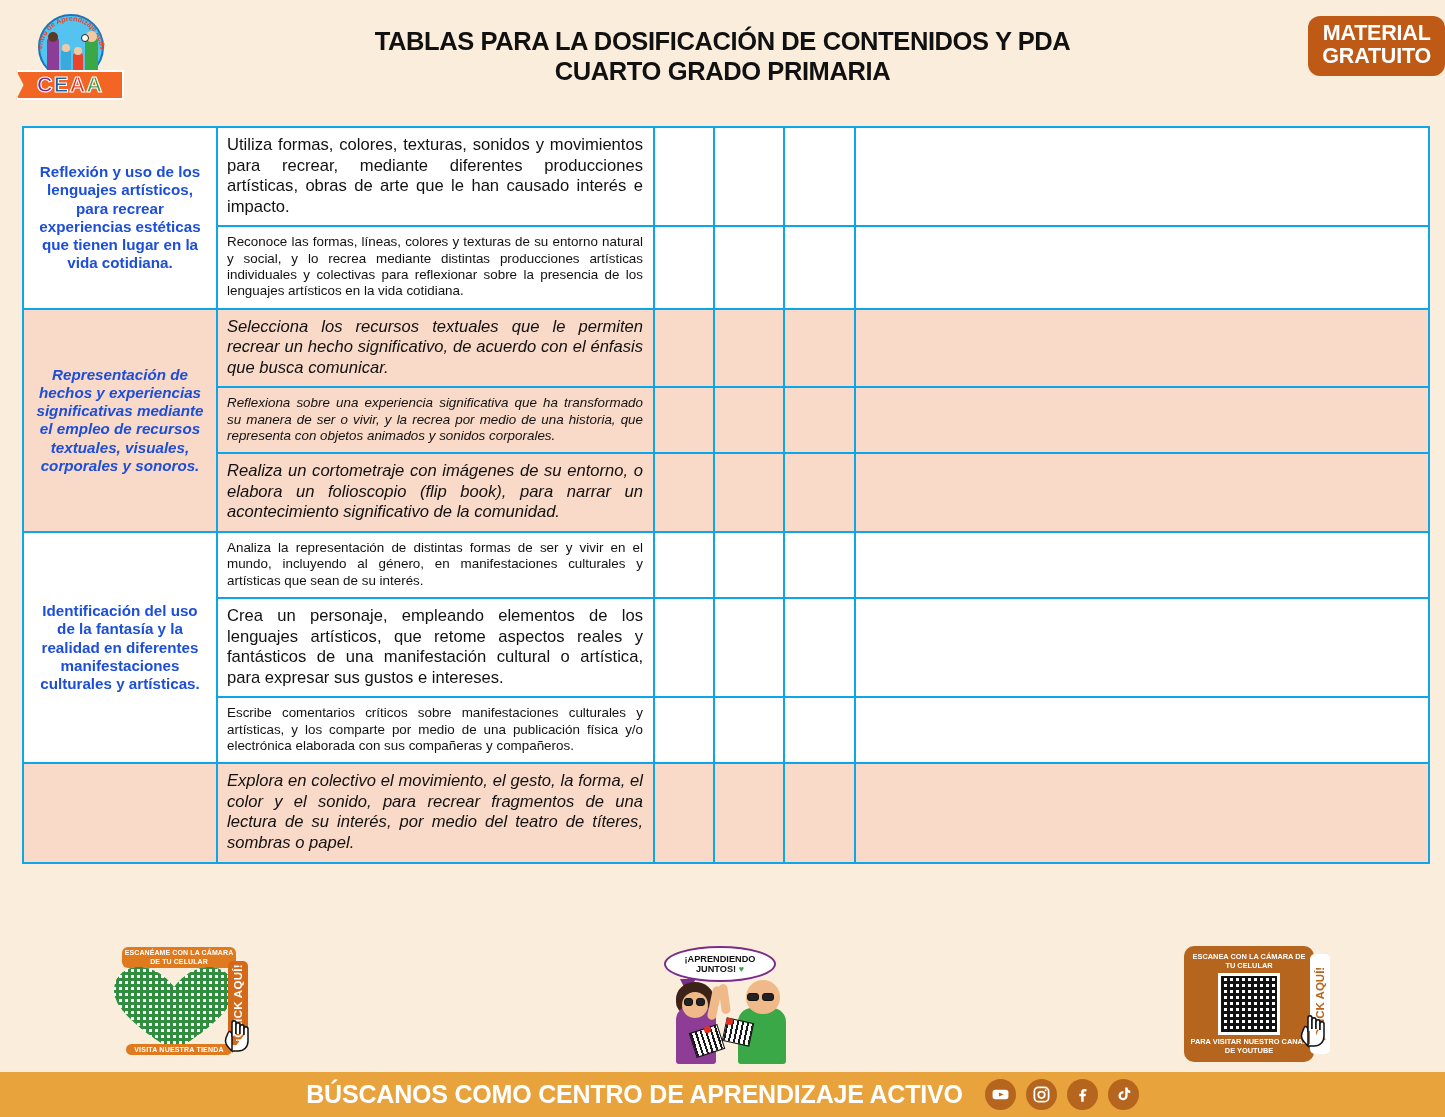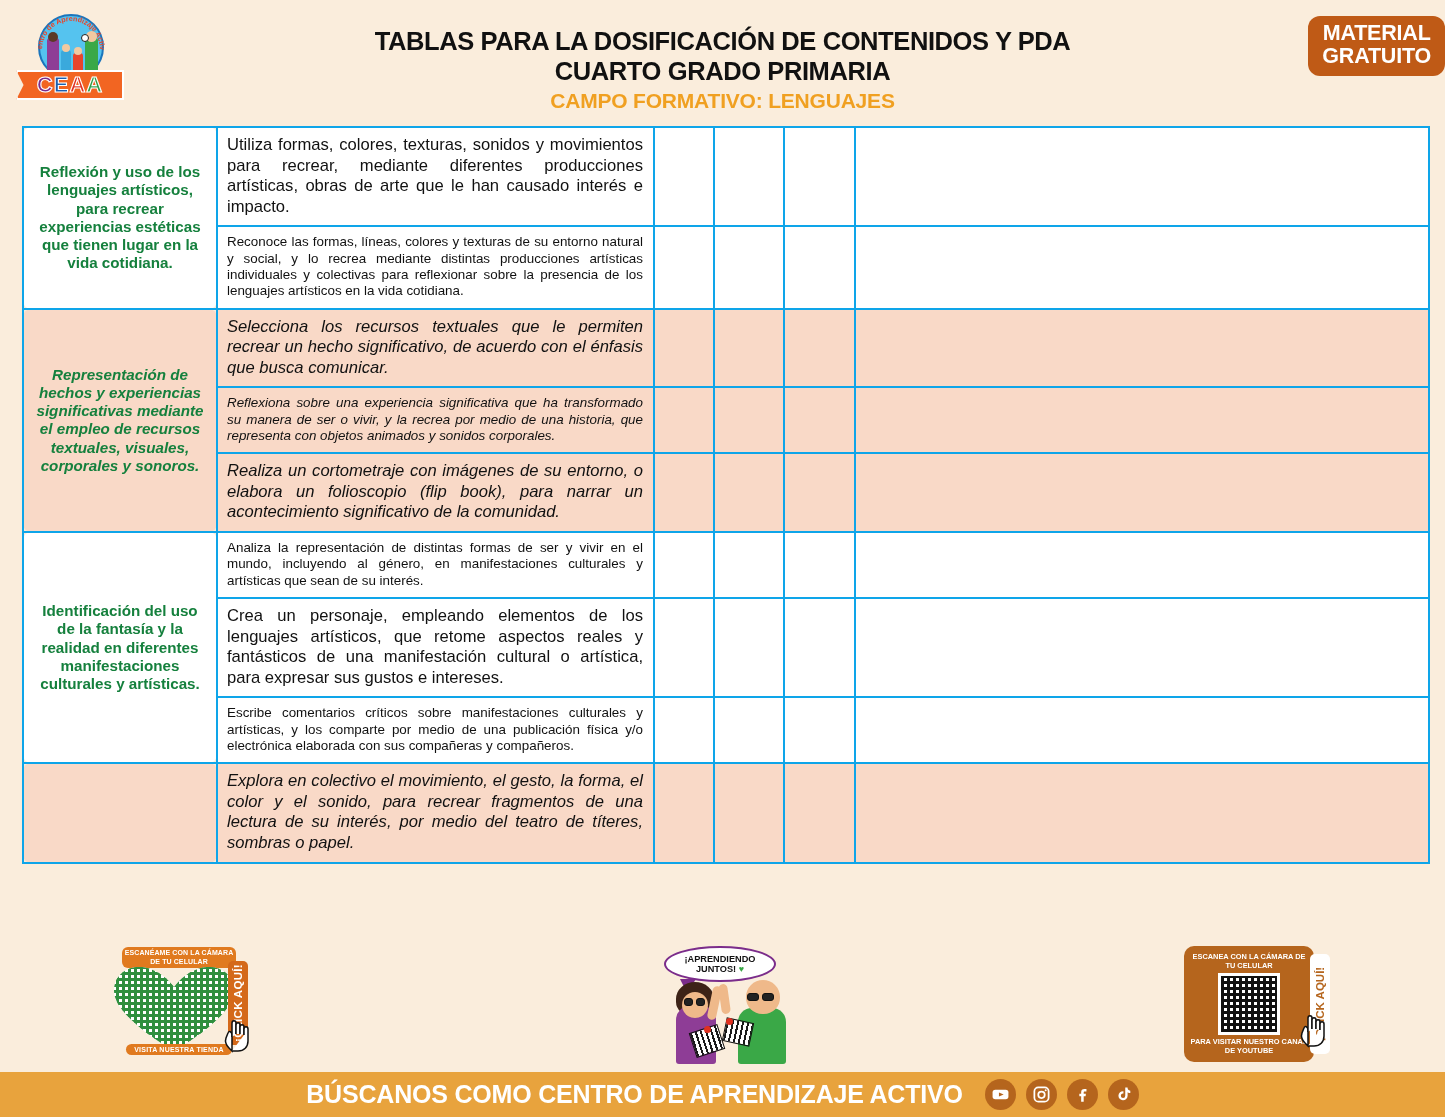--- a/index.html
+++ b/index.html
@@ -75,22 +75,22 @@
   tr.peach td, td.peach { background: #f9d9c7; font-style: italic; }
 
   .col-a { width: 194px; }
   .col-b { width: 437px; }
   .col-c { width: 60px; }
   .col-d { width: 70px; }
   .col-e { width: 71px; }
   .col-f { width: 574px; }
 
   td.proc {
-    text-align: center; font-weight: bold; color: #15803d;
-    font-size: 15.2px; line-height: 1.2; padding: 6px 8px; border-radius: 8px;
+    text-align: center; font-weight: bold; color: #1d4ed8;
+    font-size: 15.2px; line-height: 1.2; padding: 6px 8px;
   }
   td.pda {
     color: #111; padding: 7px 10px 8px 9px;
     text-align: justify; text-justify: inter-word;
     hyphens: none;
   }
   .sz-lg { font-size: 16.6px; line-height: 1.24; }
   .sz-sm { font-size: 13.4px; line-height: 1.22; }
 
   
@@ -226,21 +226,20 @@
       <span class="lc1">C</span>
       <span class="lc2">E</span>
       <span class="lc3">A</span>
       <span class="lc4">A</span>
     </div>
   </div>
 
   <div class="titles">
     <div class="title-main">TABLAS PARA LA DOSIFICACIÓN DE CONTENIDOS Y PDA</div>
     <div class="title-main">CUARTO GRADO PRIMARIA</div>
-    <div class="title-sub">CAMPO FORMATIVO: LENGUAJES</div>
   </div>
 
   <div class="badge">
     <div>MATERIAL</div>
     <div>GRATUITO</div>
   </div>
 </div>
 
 <div class="table-wrap">
   <table class="grid">

